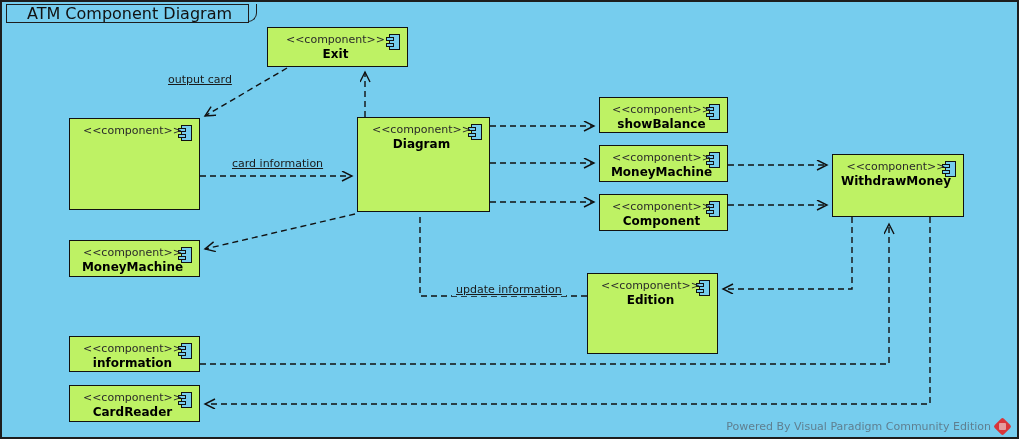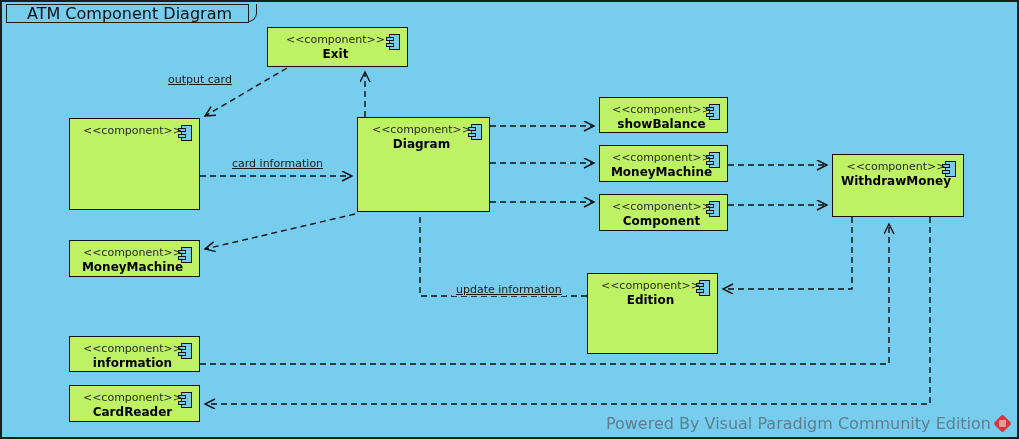--- a/index.html
+++ b/index.html
@@ -131,21 +131,21 @@
   }
 
   
   #watermark {
     position: absolute;
     right: 8px;
     bottom: 4px;
     display: flex;
     align-items: center;
     gap: 5px;
-    font-size: 16px;
+    font-size: 11px;
     color: #5f7f90;
     white-space: nowrap;
     margin-left: 24px;
   }
   #watermark .vp-logo {
     width: 13px;
     height: 13px;
     background: #d8363a;
     transform: rotate(45deg);
     border-radius: 2px;

